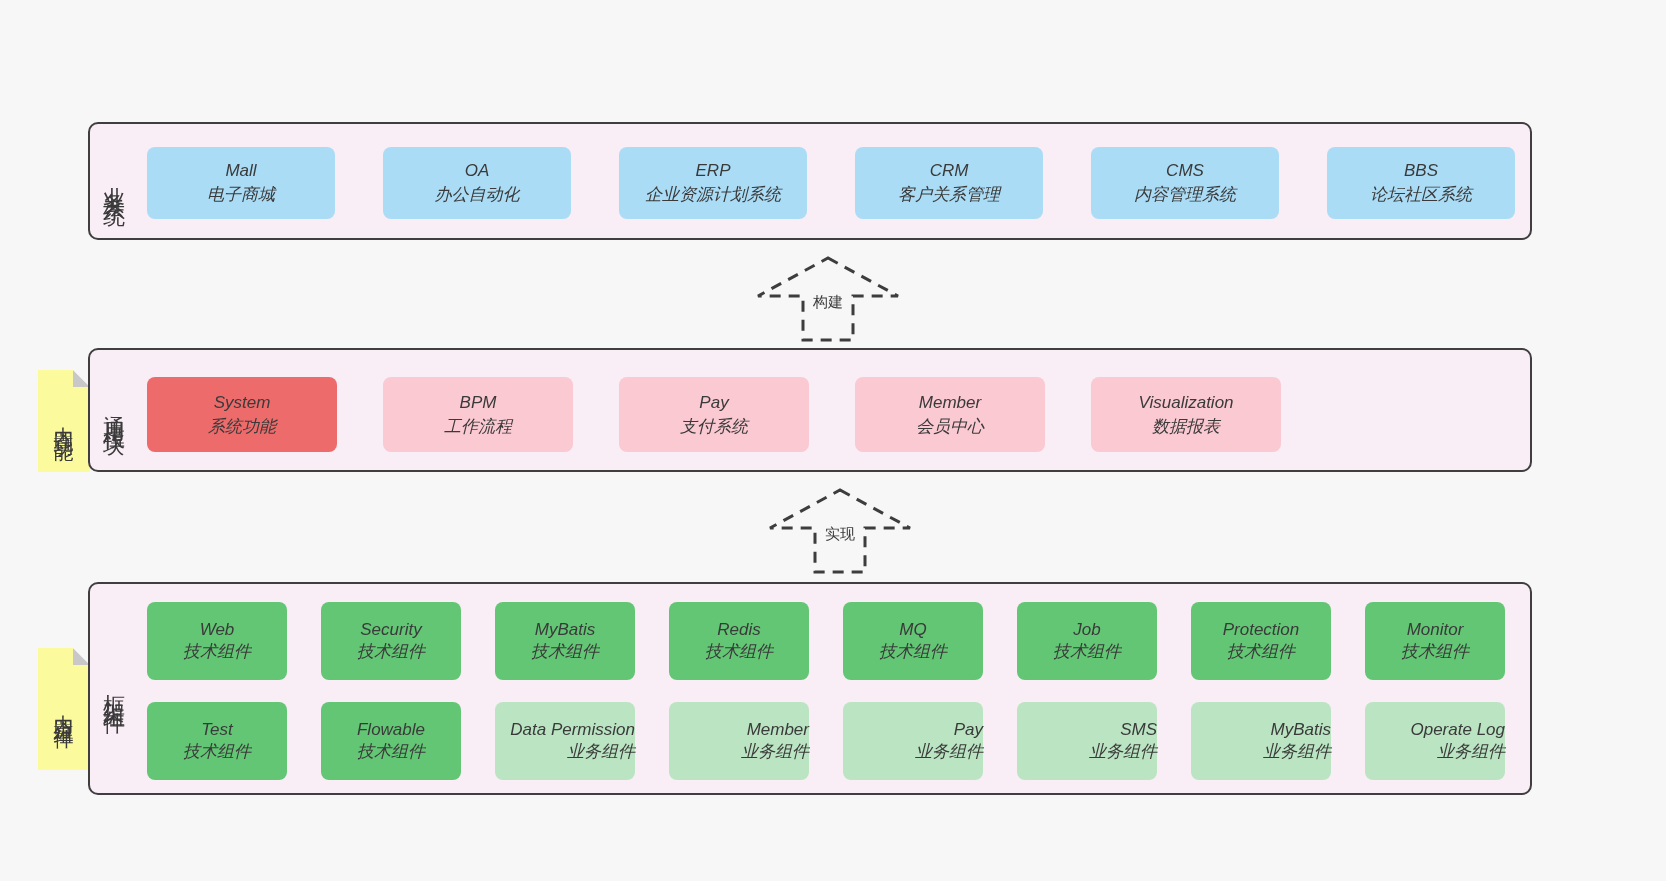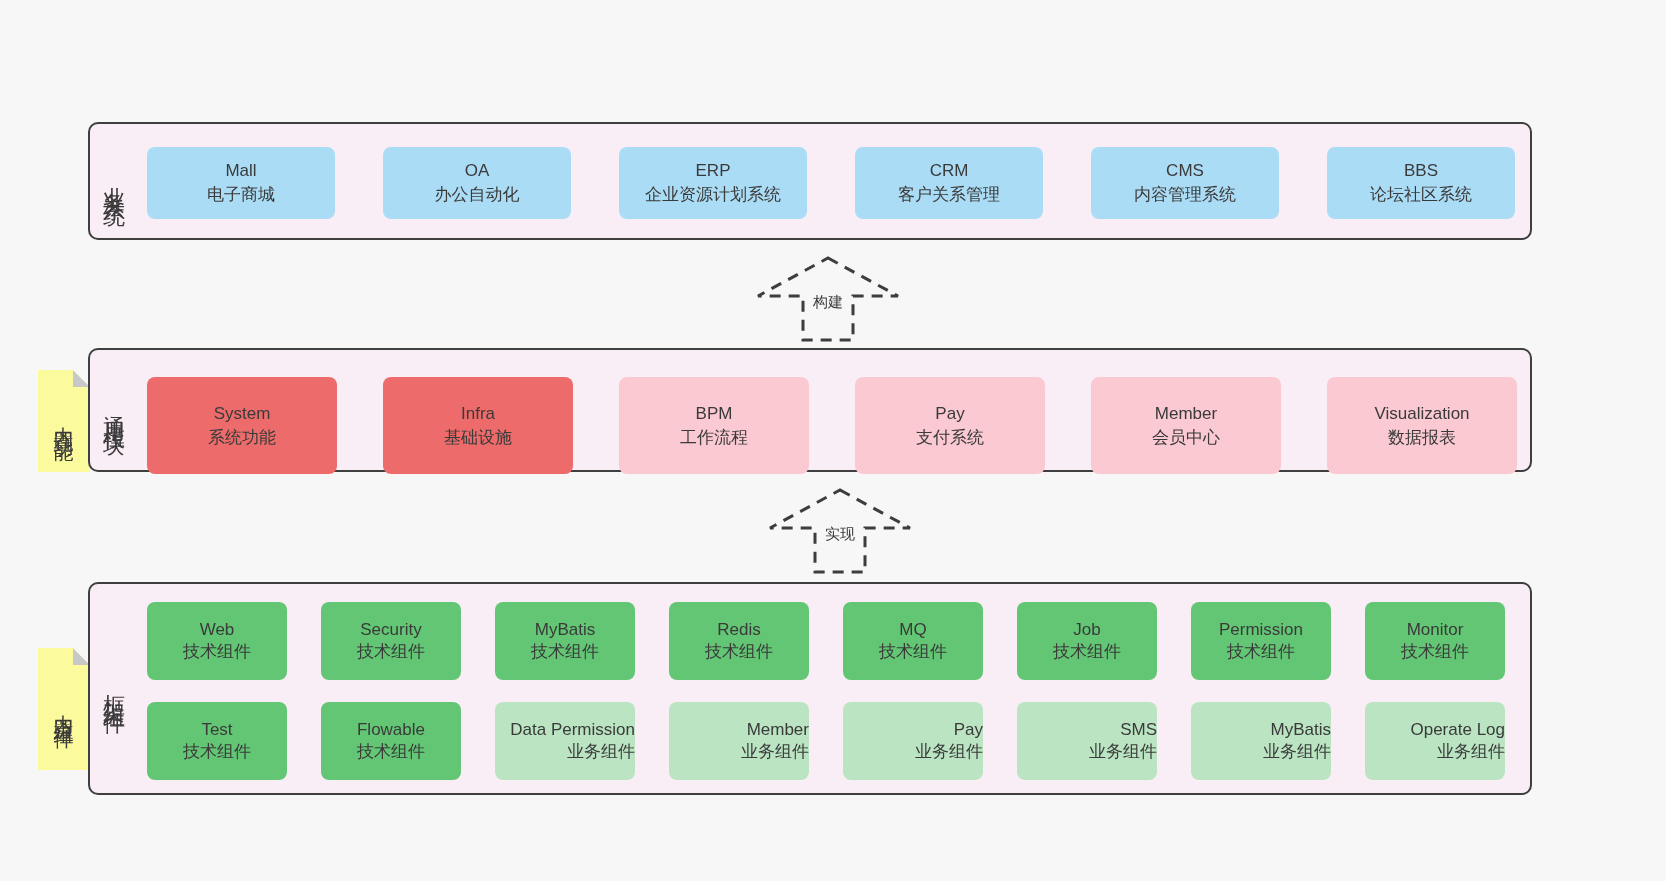--- a/index.html
+++ b/index.html
@@ -60,23 +60,23 @@
   .band-2 .box-row { gap:46px; }
   .band-3 .box-row { gap:34px; }
   .band-3 .box-row + .box-row { margin-top:22px; }
 
   .box {
     display:flex; flex-direction:column; align-items:center; justify-content:center;
     border-radius:8px; text-align:center;
     font-size:17px; line-height:24px; color: var(--text, #3a3a3a);
   }
   .band-1 .box { width:188px; height:72px; }
-  .band-2 .box { width:190px; height:97px; }
+  .band-2 .box { width:190px; height:75px; }
   .band-3 .box { width:140px; height:78px; line-height:22px; }
-  .box-title, .box-subtitle { width:100%; }
+  .box-title, .box-subtitle { width:100%;font-style:italic; }
 
   .c-blue        { background: var(--blue, #abdcf6); }
   .c-red         { background: var(--red, #ee6b6b); }
   .c-pink        { background: var(--pink, #fbc9d2); }
   .c-green-dark  { background: var(--green-dark, #63c674); text-align: center; }
   .c-green-light { background: var(--green-light, #bae4c2); text-align: right; }
 
   
   .arrow { position:absolute; width:144px; height:86px; z-index:2; }
   .arrow-1 { left:756px; top:256px; }
@@ -150,24 +150,20 @@
 
   <section class="band band-2">
     <div class="band-label">通用模块</div>
     <div class="rows">
         <div class="box-row">
   <div class="box c-red">
     <div class="box-title">System</div>
     <div class="box-subtitle">系统功能</div>
   </div>
 
-  <div class="box c-red">
-    <div class="box-title">Infra</div>
-    <div class="box-subtitle">基础设施</div>
-  </div>
 
   <div class="box c-pink">
     <div class="box-title">BPM</div>
     <div class="box-subtitle">工作流程</div>
   </div>
 
   <div class="box c-pink">
     <div class="box-title">Pay</div>
     <div class="box-subtitle">支付系统</div>
   </div>
@@ -220,21 +216,21 @@
     <div class="box-title">MQ</div>
     <div class="box-subtitle">技术组件</div>
   </div>
 
   <div class="box c-green-dark">
     <div class="box-title">Job</div>
     <div class="box-subtitle">技术组件</div>
   </div>
 
   <div class="box c-green-dark">
-    <div class="box-title">Permission</div>
+    <div class="box-title">Protection</div>
     <div class="box-subtitle">技术组件</div>
   </div>
 
   <div class="box c-green-dark">
     <div class="box-title">Monitor</div>
     <div class="box-subtitle">技术组件</div>
   </div>
 </div>
         <div class="box-row">
   <div class="box c-green-dark">

